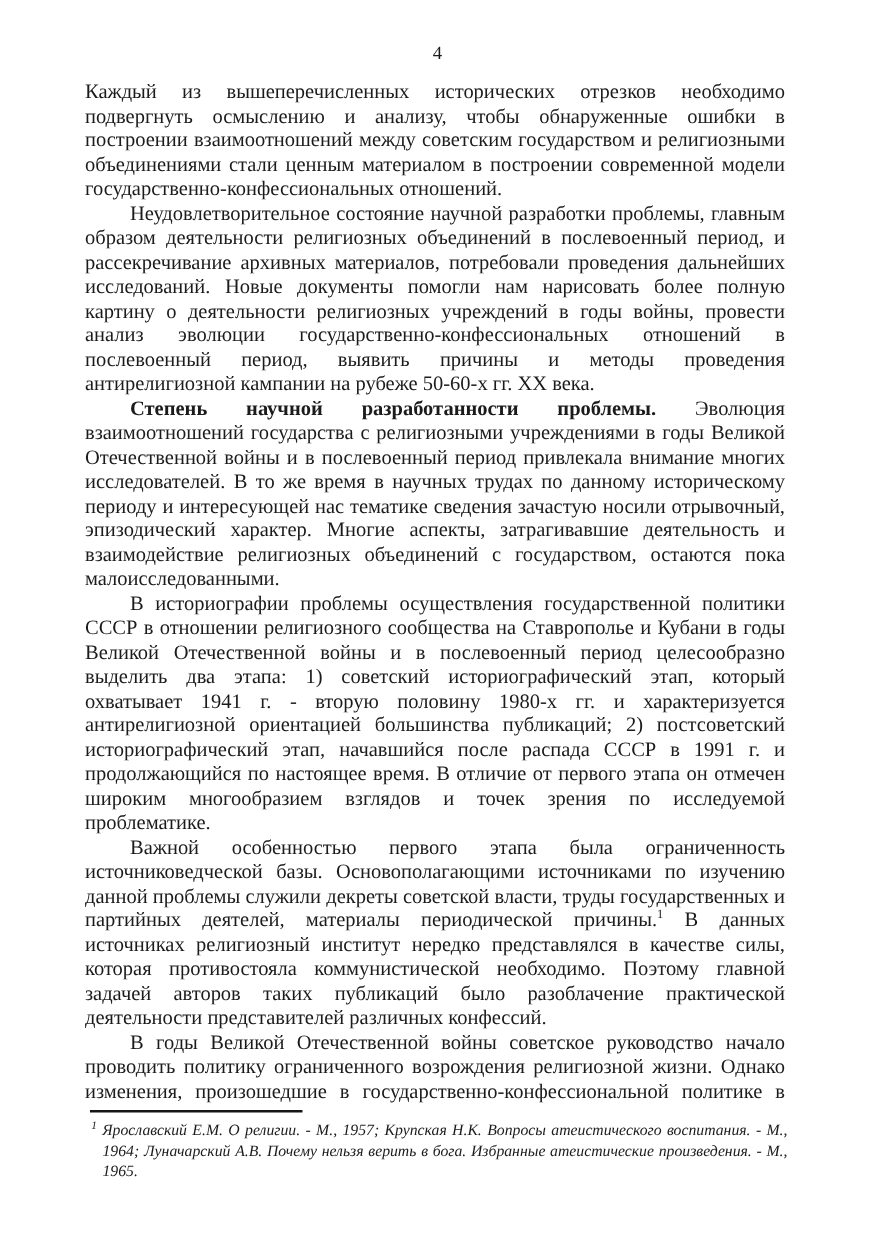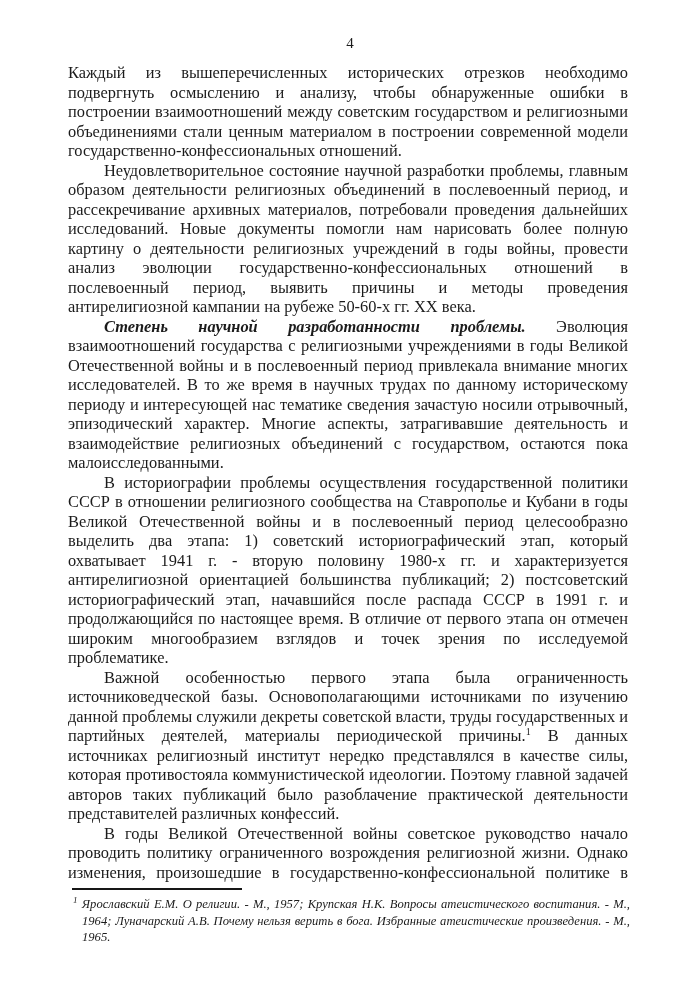--- a/index.html
+++ b/index.html
@@ -26,21 +26,21 @@
     left: 68px;
     top: 63px;
     width: 560px;
     font-size: 16.4px;
     line-height: 19.5px;
     text-align: justify;
   }
   .body-text p { margin: 0; text-indent: 36px; }
   .body-text p.no-indent { text-indent: 0; font-family: Liberation Serif, serif; }
   .body-text p.continues { text-align-last: justify; }
-  .section-lead { font-weight: bold; font-style: italic; }
+  .section-lead { font-weight: bold; }
   sup.fn-ref {
     font-size: 10px;
     line-height: 0;
     vertical-align: super;
   }
   .footnote-rule {
     position: absolute;
     left: 72px;
     top: 888px;
     width: 170px;
@@ -82,21 +82,21 @@
     <p>Неудовлетворительное состояние научной разработки проблемы, главным образом деятельности религиозных объединений в послевоенный период, и рассекречивание архивных материалов, потребовали проведения дальнейших исследований. Новые документы помогли нам нарисовать более полную картину о деятельности религиозных учреждений в годы войны, провести анализ эволюции государственно-конфессиональных отношений в послевоенный период, выявить причины и методы проведения антирелигиозной кампании на рубеже 50-60-х гг. XX века.</p>
 
     <p>
       <b class="section-lead">Степень научной разработанности проблемы.</b>
       <span>Эволюция взаимоотношений государства с религиозными учреждениями в годы Великой Отечественной войны и в послевоенный период привлекала внимание многих исследователей. В то же время в научных трудах по данному историческому периоду и интересующей нас тематике сведения зачастую носили отрывочный, эпизодический характер. Многие аспекты, затрагивавшие деятельность и взаимодействие религиозных объединений с государством, остаются пока малоисследованными.</span>
     </p>
 
     <p>В историографии проблемы осуществления государственной политики СССР в отношении религиозного сообщества на Ставрополье и Кубани в годы Великой Отечественной войны и в послевоенный период целесообразно выделить два этапа: 1) советский историографический этап, который охватывает 1941 г. - вторую половину 1980-х гг. и характеризуется антирелигиозной ориентацией большинства публикаций; 2) постсоветский историографический этап, начавшийся после распада СССР в 1991 г. и продолжающийся по настоящее время. В отличие от первого этапа он отмечен широким многообразием взглядов и точек зрения по исследуемой проблематике.</p>
 
     <p><span>Важной особенностью первого этапа была ограниченность источниковедческой базы. Основополагающими источниками по изучению данной проблемы служили декреты советской власти, труды государственных и партийных деятелей, материалы периодической причины.</span><sup class="fn-ref">1</sup>
-      <span>В данных источниках религиозный институт нередко представлялся в качестве силы, которая противостояла коммунистической идеологии. Поэтому главной задачей авторов таких публикаций было разоблачение практической деятельности представителей различных конфессий.</span>
+      <span>В данных источниках религиозный институт нередко представлялся в качестве силы, которая противостояла коммунистической необходимо. Поэтому главной задачей авторов таких публикаций было разоблачение практической деятельности представителей различных конфессий.</span>
     </p>
 
     <p class="continues">В годы Великой Отечественной войны советское руководство начало проводить политику ограниченного возрождения религиозной жизни. Однако изменения, произошедшие в государственно-конфессиональной политике в</p>
 
   </div>
 
   <div class="footnote-rule"></div>
 
   <div class="footnote">
     <span class="fn-body">

